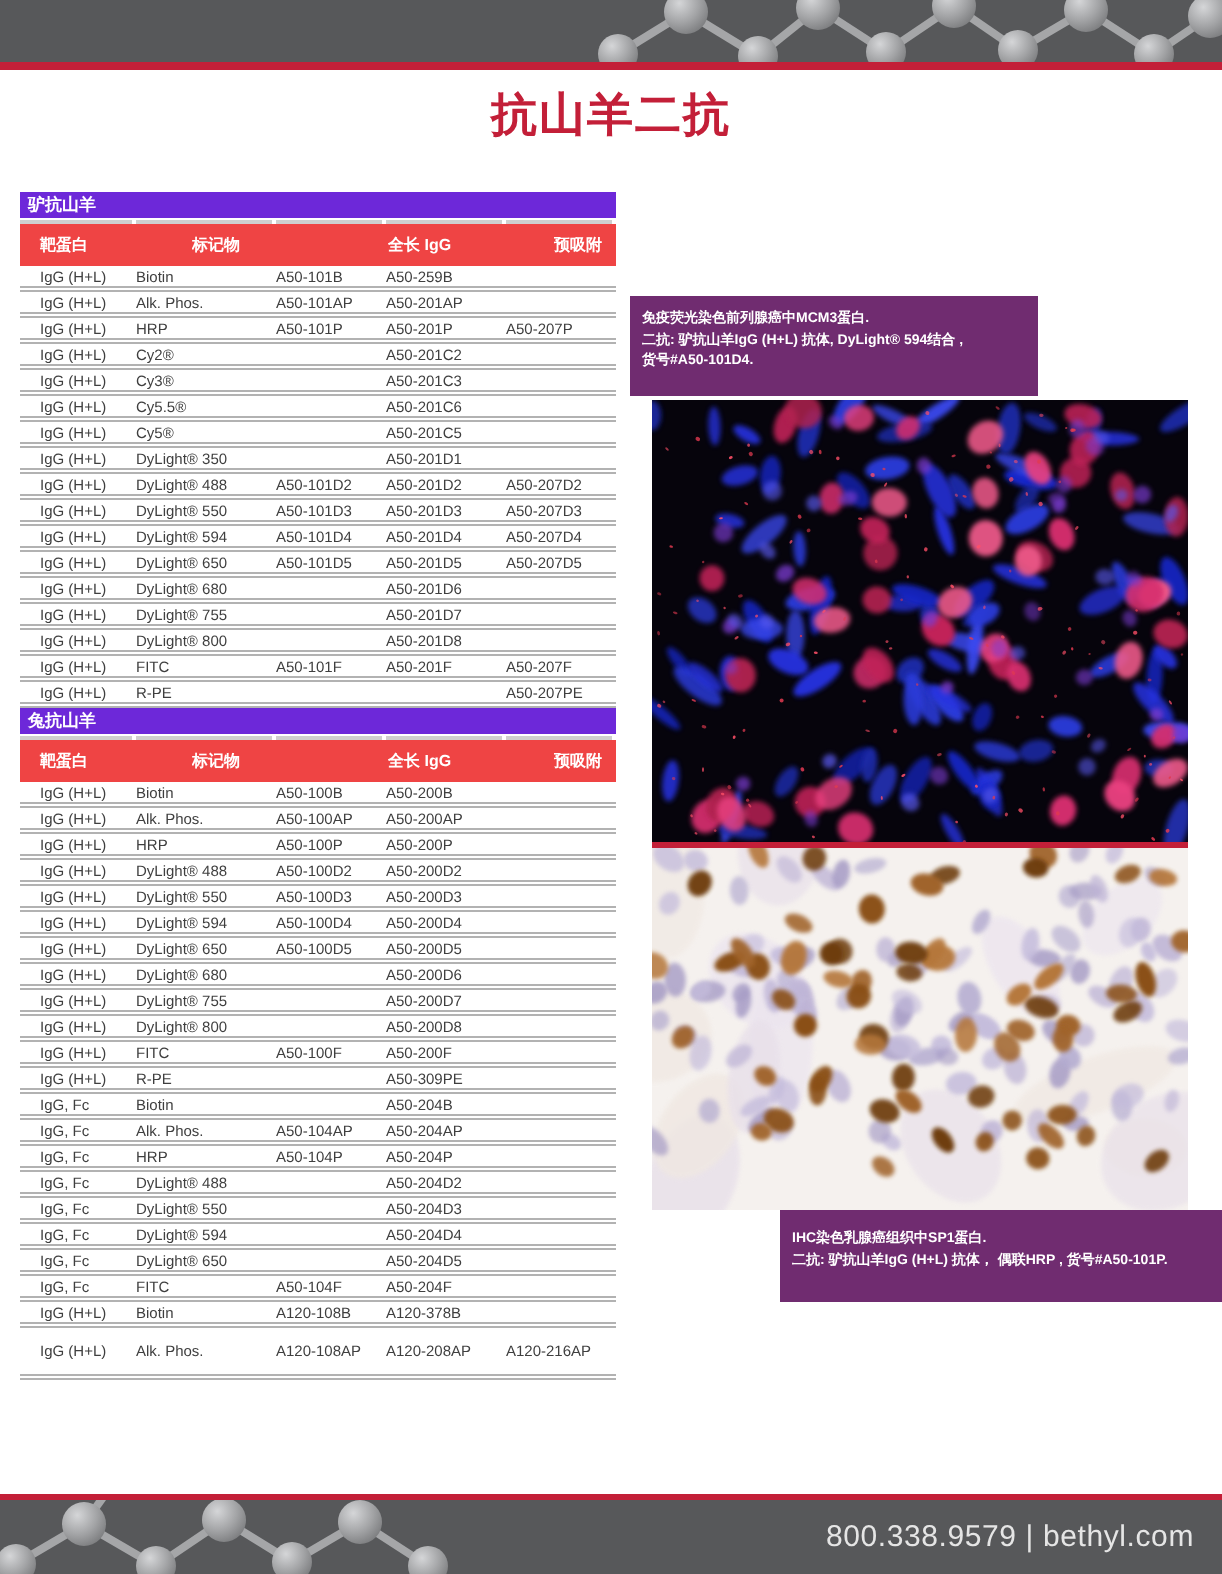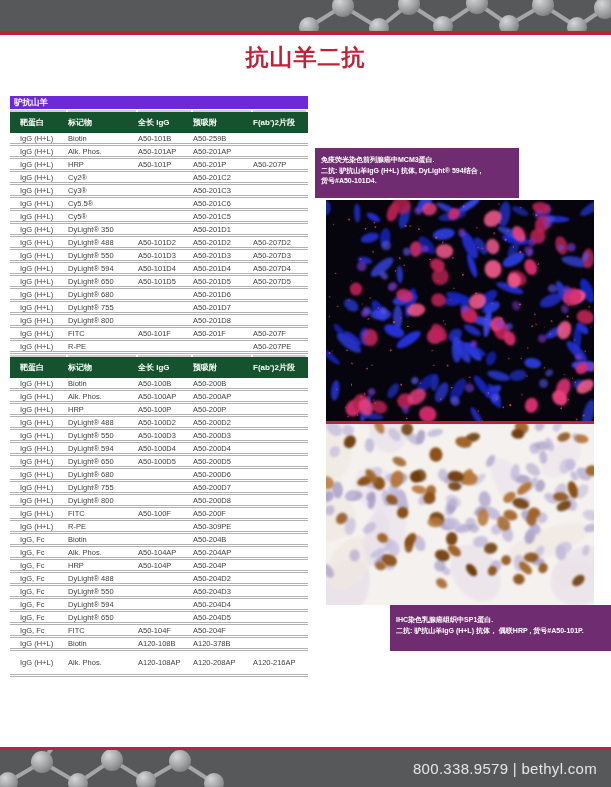--- a/index.html
+++ b/index.html
@@ -17,22 +17,22 @@
   .footer-text span{color:#e5e5e5;}
   
   .page-title{position:absolute;left:0;top:42px;width:611px;text-align:center;
               color:#c31f38;font-size:23px;font-weight:bold;letter-spacing:1px;}
   
   .tables{position:absolute;left:10px;top:96px;width:298px;}
   .section-bar{height:13px;background:#6d28d9;color:#fff;font-size:8.5px;font-weight:bold;
                line-height:13px;padding-left:4px;box-sizing:border-box;}
   .gapstrip{height:3px;display:grid;grid-template-columns:58px 70px 55px 60px 55px;background:#fff;}
   .gapstrip i{display:block;height:2px;margin:1px 2px 0 0;background:#cfcfcf;}
-  .thead{display:grid;grid-template-columns:58px 70px 55px 60px 55px;background:#14532d;
-         height:21px;align-items:center;color:#fff;font-size:8px;font-weight:bold;}
+  .thead{display:grid;grid-template-columns:58px 70px 55px 60px 55px;background:#ef4444;
+         height:21px;align-items:center;color:#fff;font-size:8px;font-weight:bold;gap:28px;}
   .thead .c0{padding-left:10px;}
   .trow{display:grid;grid-template-columns:58px 70px 55px 60px 55px;align-items:center;
         min-height:10px;height:10px;border-bottom:3px double #b2b2b2;background:#fff;
         color:#3f3f3f;font-size:7.5px;font-weight:normal;}
   .trow.tall{height:auto;min-height:19px;padding:2px 0;}
   .trow .c0{padding-left:10px;}
   .trow div,.thead div{overflow:hidden;white-space:nowrap;}
   .trow.tall div{white-space:normal;line-height:1.25;}
   
   .capbox{position:absolute;background:#702c70;color:#fff;font-size:7px;font-weight:bold;
@@ -221,20 +221,21 @@
         </div>
         <div class="trow">
           <div class="c0">IgG (H+L)</div>
           <div class="c1">R-PE</div>
           <div class="c2"></div>
           <div class="c3"></div>
           <div class="c4">A50-207PE</div>
         </div>
       </div>
       <div>
+        <div class="section-bar">兔抗山羊</div>
         <div class="gapstrip">
           <i></i>
           <i></i>
           <i></i>
           <i></i>
           <i></i>
         </div>
         <div class="thead">
           <div class="c0">靶蛋白</div>
           <div class="c1">标记物</div>

